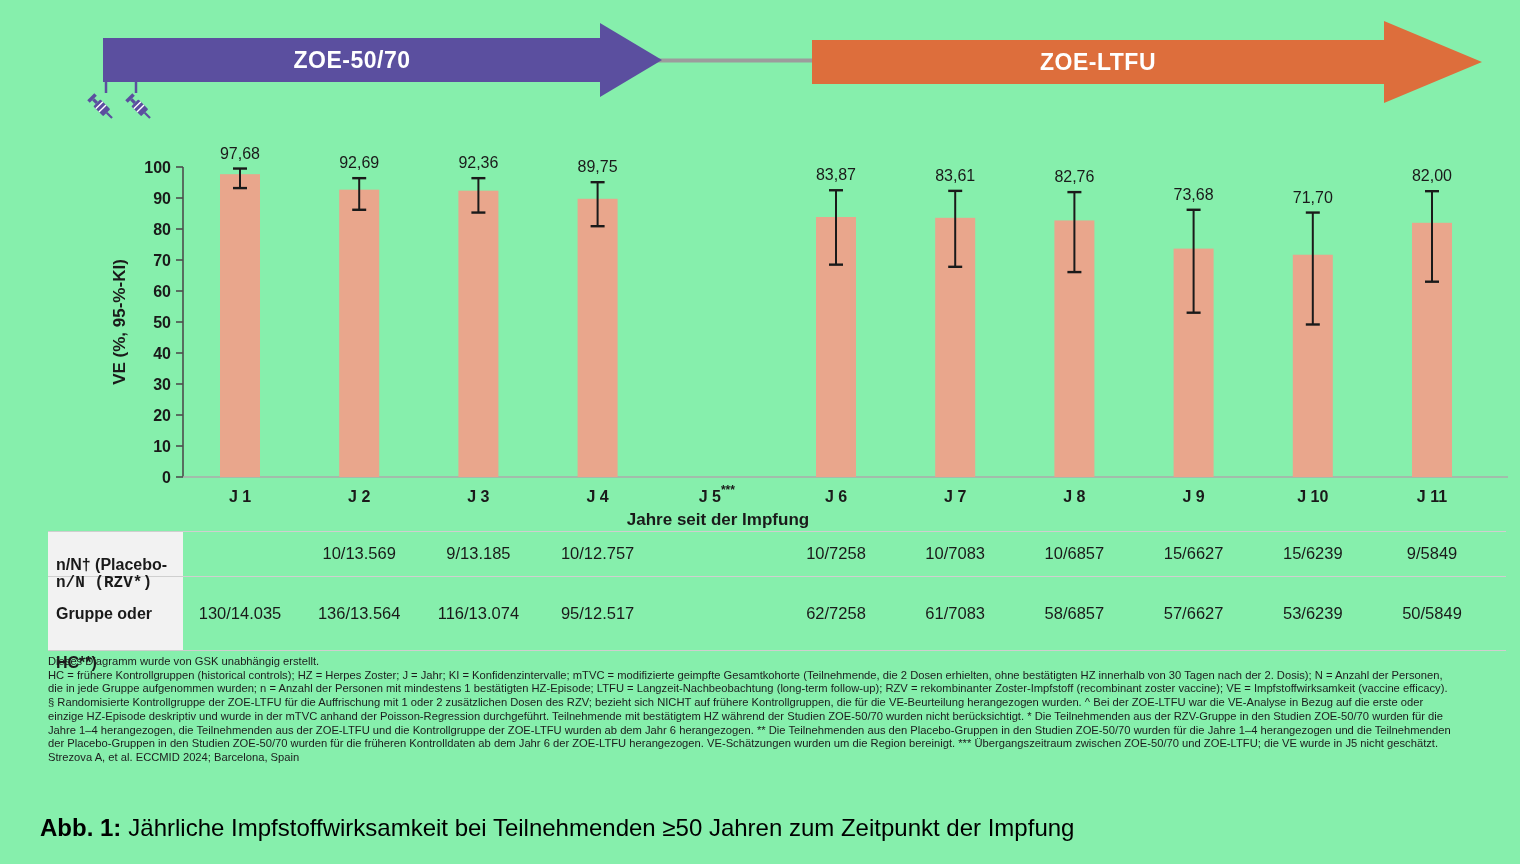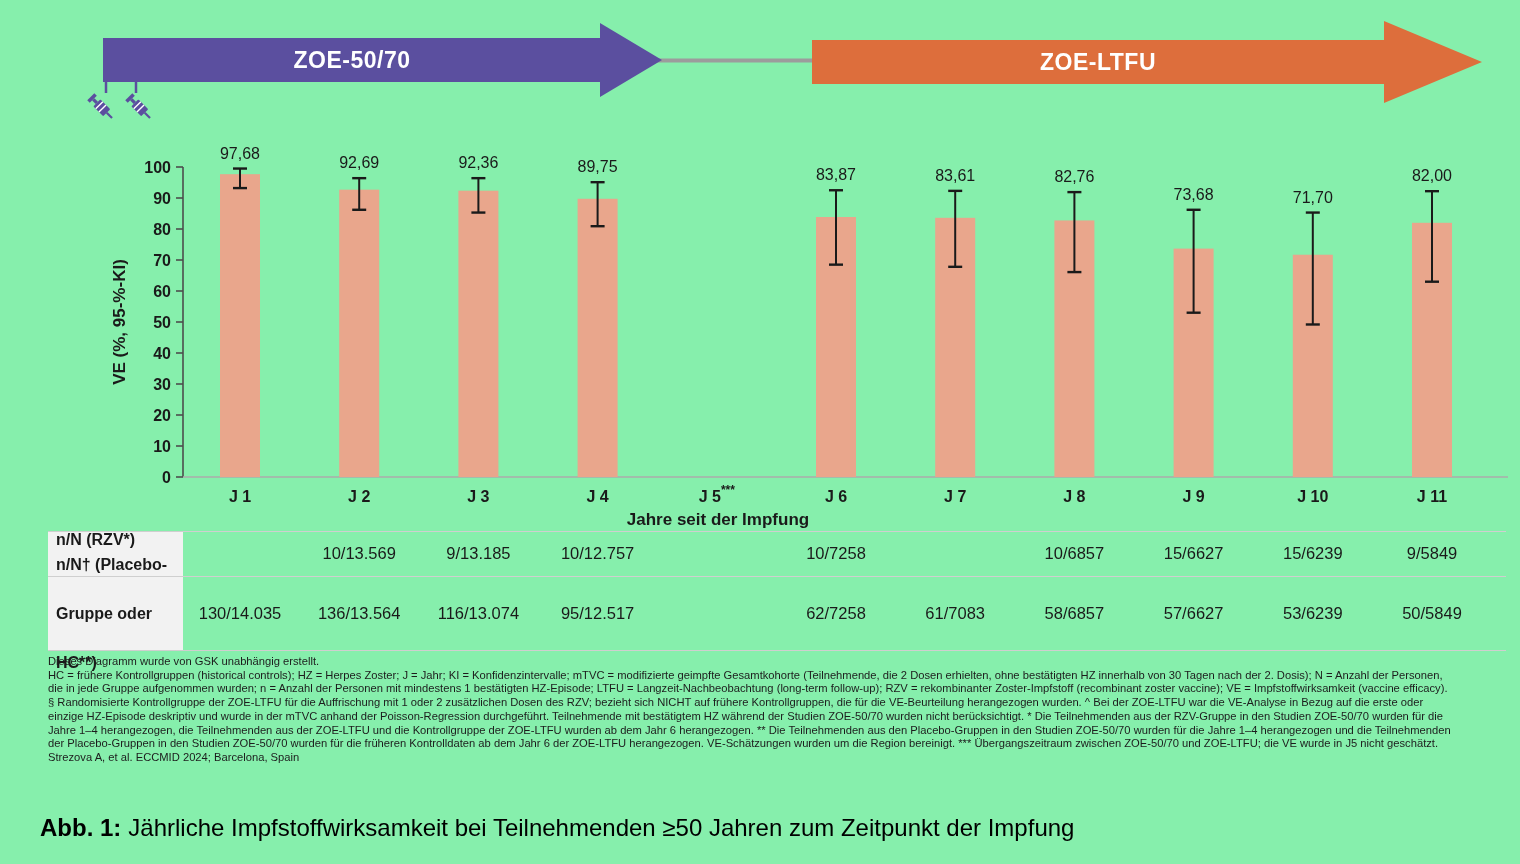--- a/index.html
+++ b/index.html
@@ -144,27 +144,28 @@
       <text x="1432" y="51.18000000000001" text-anchor="middle" class="bar-value">82,00</text>
       <text x="1432" y="372" text-anchor="middle" class="xtick-label">J 11</text>
       <text x="718" y="395" text-anchor="middle" class="axis-title">Jahre seit der Impfung</text>
     </svg>
 
   <div id="nN-table">
       <div class="hdr-bg" style="left: 48px; top: 0px; width: 135px; height: 119px;"></div>
       <div class="tline" style="left: 48px; top: 0px; width: 1458px;"></div>
       <div class="tline" style="left: 48px; top: 45px; width: 1458px;"></div>
       <div class="tline" style="left: 48px; top: 119px; width: 1458px;"></div>
-      <div class="row-hdr" style="left: 56px; top: 0px; width: 122px; height: 45px; display: flex; flex-direction: column; justify-content: flex-start; line-height: 17px;">
+      <div class="row-hdr" style="left: 56px; top: 16px; width: 122px; height: 45px; display: flex; flex-direction: column; justify-content: flex-end; line-height: 17px; font-family: Liberation Mono, monospace;">
         <div>n/N (RZV*)</div>
       </div>
       <div class="cellv" style="left: 299.2px; top: 0px; width: 120px; height: 45px; line-height: 45px;">10/13.569</div>
       <div class="cellv" style="left: 418.4px; top: 0px; width: 120px; height: 45px; line-height: 45px;">9/13.185</div>
       <div class="cellv" style="left: 537.6px; top: 0px; width: 120px; height: 45px; line-height: 45px;">10/12.757</div>
       <div class="cellv" style="left: 776px; top: 0px; width: 120px; height: 45px; line-height: 45px;">10/7258</div>
+      <div class="cellv" style="left: 895.2px; top: 0px; width: 120px; height: 45px; line-height: 45px;">10/7083</div>
       <div class="cellv" style="left: 1014.4px; top: 0px; width: 120px; height: 45px; line-height: 45px;">10/6857</div>
       <div class="cellv" style="left: 1133.6px; top: 0px; width: 120px; height: 45px; line-height: 45px;">15/6627</div>
       <div class="cellv" style="left: 1252.8px; top: 0px; width: 120px; height: 45px; line-height: 45px;">15/6239</div>
       <div class="cellv" style="left: 1372px; top: 0px; width: 120px; height: 45px; line-height: 45px;">9/5849</div>
       <div class="row-hdr" style="left: 56px; top: 45px; width: 122px; height: 74px; display: flex; flex-direction: column; justify-content: center; line-height: 17px; gap: 32px;">
         <div>n/N† (Placebo-</div>
         <div>Gruppe oder</div>
         <div>HC**)</div>
       </div>
       <div class="cellv" style="left: 180px; top: 45px; width: 120px; height: 74px; line-height: 74px;">130/14.035</div>

